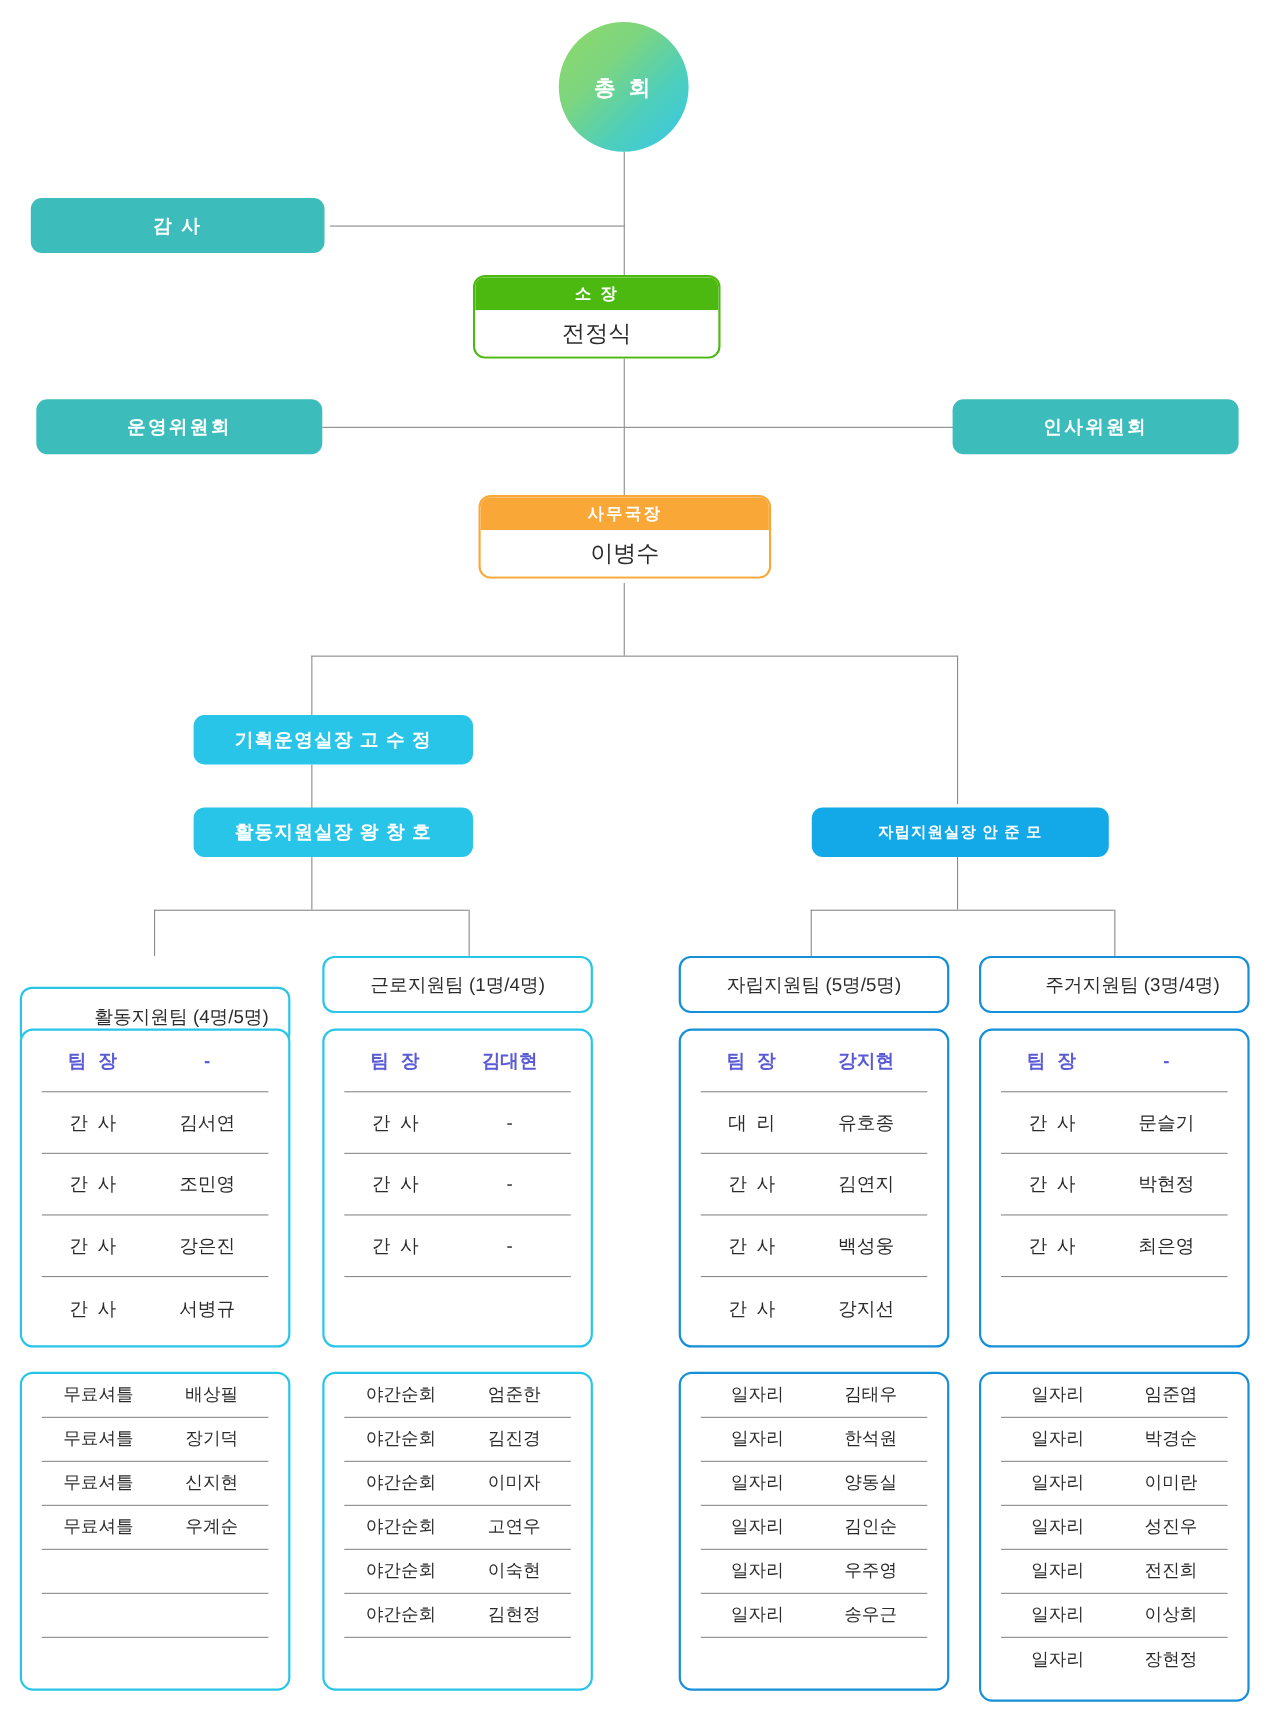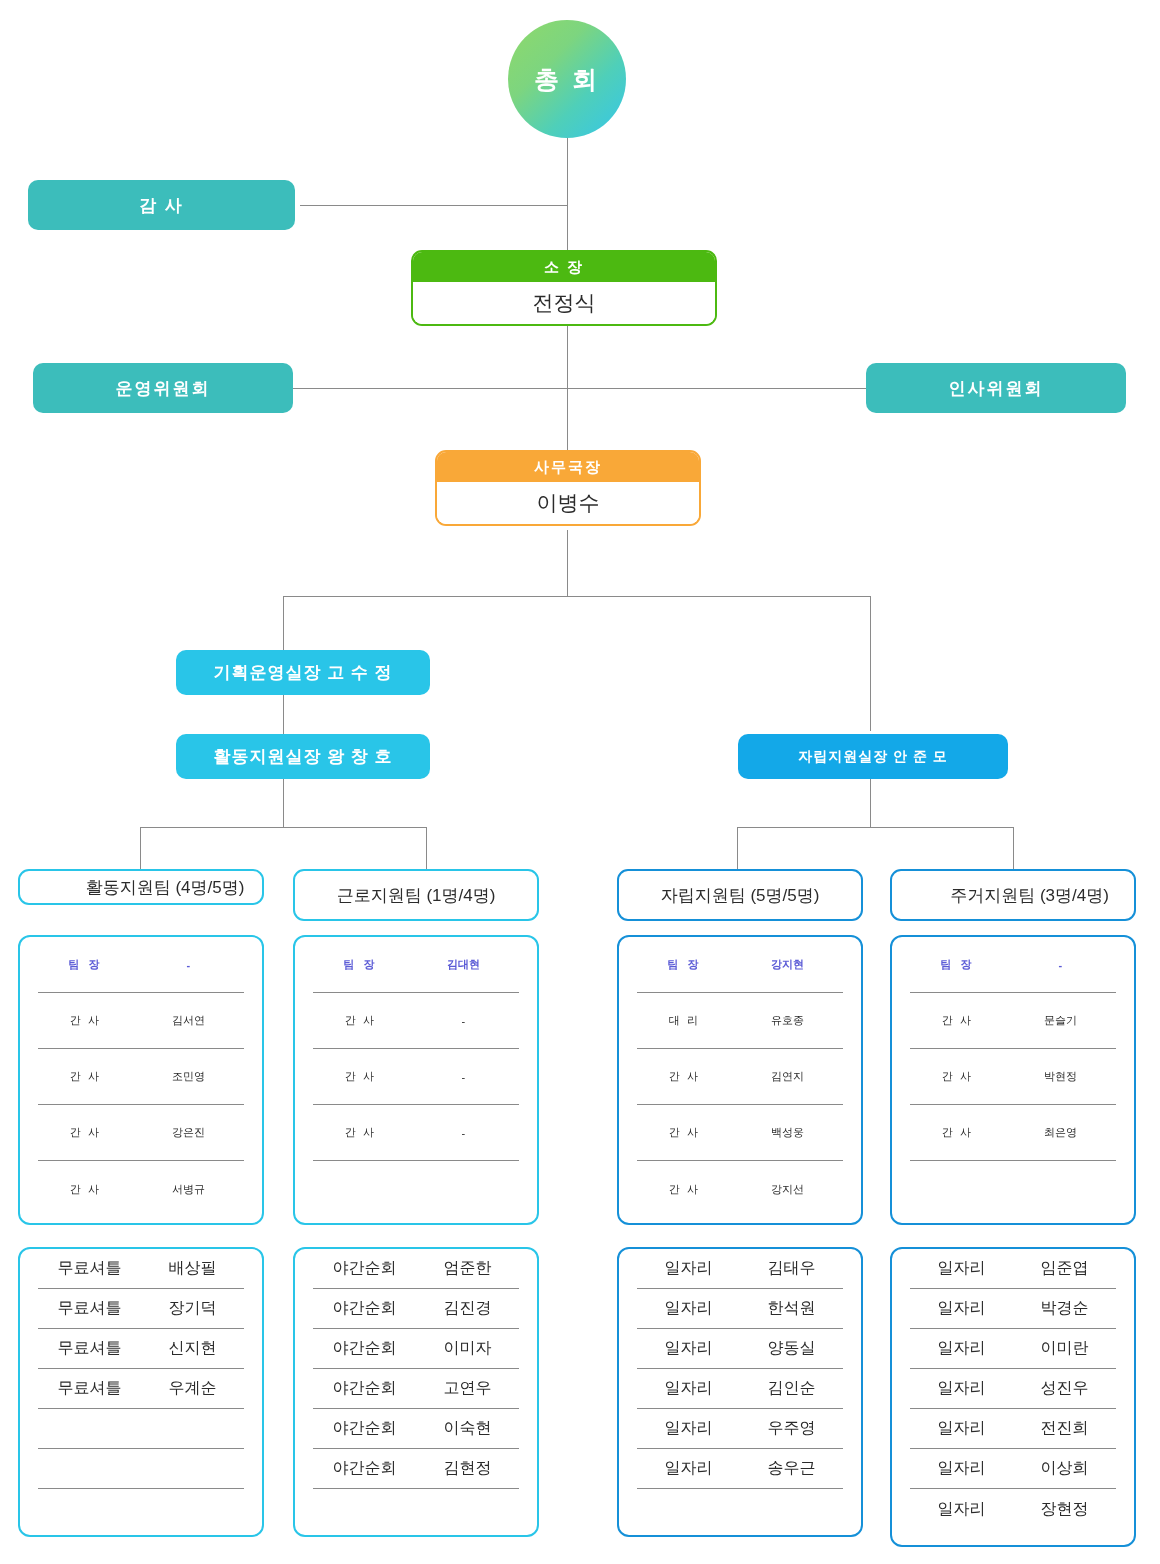--- a/index.html
+++ b/index.html
@@ -20,21 +20,21 @@
   .ln.v{width:1px;}
   .ln.h{height:1px;}
 
   
   .circle{
     position:absolute;
     width:118px;height:118px;
     border-radius:50%;
     background:linear-gradient(135deg,#8fd96a 0%,#7dd57f 35%,#4fcfb9 65%,#35c6ea 100%);
     display:flex;align-items:center;justify-content:center;
-    color:#ffffff;font-size:25px;font-weight:bold;letter-spacing:3px;
+    color:#ffffff;font-size:20px;font-weight:bold;letter-spacing:3px;
   }
 
   
   .pill{
     position:absolute;
     display:flex;align-items:center;justify-content:center;
     border-radius:10px;
     color:#ffffff;font-weight:bold;
   }
   .pill.teal{background:#3cbdbb;font-size:17px;letter-spacing:2px;}
@@ -87,21 +87,21 @@
   }
   .panel.c1{border:2px solid #29c5e8;}
   .panel.c2{border:2px solid #1590d8;}
 
   .row{
     display:flex;
     align-items:center;
     height:56px;
     box-sizing:border-box;
     border-bottom:1px solid #8a8a8a;
-    font-size:11px;
+    font-size:17px;
     color:#2b2b2b;
   }
   .row.last{border-bottom:none;}
   .row .role{flex:0 0 46%;text-align:center;letter-spacing:2px;}
   .row .name{flex:1;text-align:center;}
   .row.lead{color:#5b5bd6;font-weight:bold;}
   .row.lead .role{letter-spacing:3px;}
 
   .panel.small .row{height:40px;font-size:16px;}
   .panel.small .row .role{flex:0 0 50%;letter-spacing:0px;}
@@ -140,21 +140,21 @@
   <div class="ln v" style="left:1013px;top:827px;height:42px;"></div>
 
   <div class="circle" style="left:508px;top:20px;">
     <span>총 회</span>
   </div>
 
   <div class="pill teal" style="left:28px;top:180px;width:267px;height:50px;">
     <span>감 사</span>
   </div>
 
-  <div class="tier green" style="left:411px;top:250px;width:306px;">
+  <div class="tier green" style="left:430px;top:250px;width:225px;">
     <div class="t-head">소 장</div>
     <div class="t-body">전정식</div>
   </div>
 
   <div class="pill teal" style="left:33px;top:363px;width:260px;height:50px;">
     <span>운영위원회</span>
   </div>
 
   <div class="pill teal" style="left:866px;top:363px;width:260px;height:50px;">
     <span>인사위원회</span>
@@ -170,21 +170,21 @@
   </div>
 
   <div class="pill cyan" style="left:156px;top:734px;width:254px;height:45px;">
     <span>활동지원실장  왕 창 호</span>
   </div>
 
   <div class="pill blue" style="left:738px;top:734px;width:270px;height:45px;">
     <span>자립지원실장  안 준 모</span>
   </div>
 
-  <div class="teambox c1" style="left:18px;top:869px;width:246px;height:36px;padding-left:48px;">
+  <div class="teambox c1" style="left:18px;top:897px;width:246px;height:54px;padding-left:48px;">
     <span>활동지원팀 (4명/5명)</span>
   </div>
   <div class="panel c1" style="left:18px;top:935px;width:246px;height:290px;">
     <div class="row lead">
       <span class="role">팀 장</span>
       <span class="name">-</span>
     </div>
     <div class="row">
       <span class="role">간 사</span>
       <span class="name">김서연</span>

